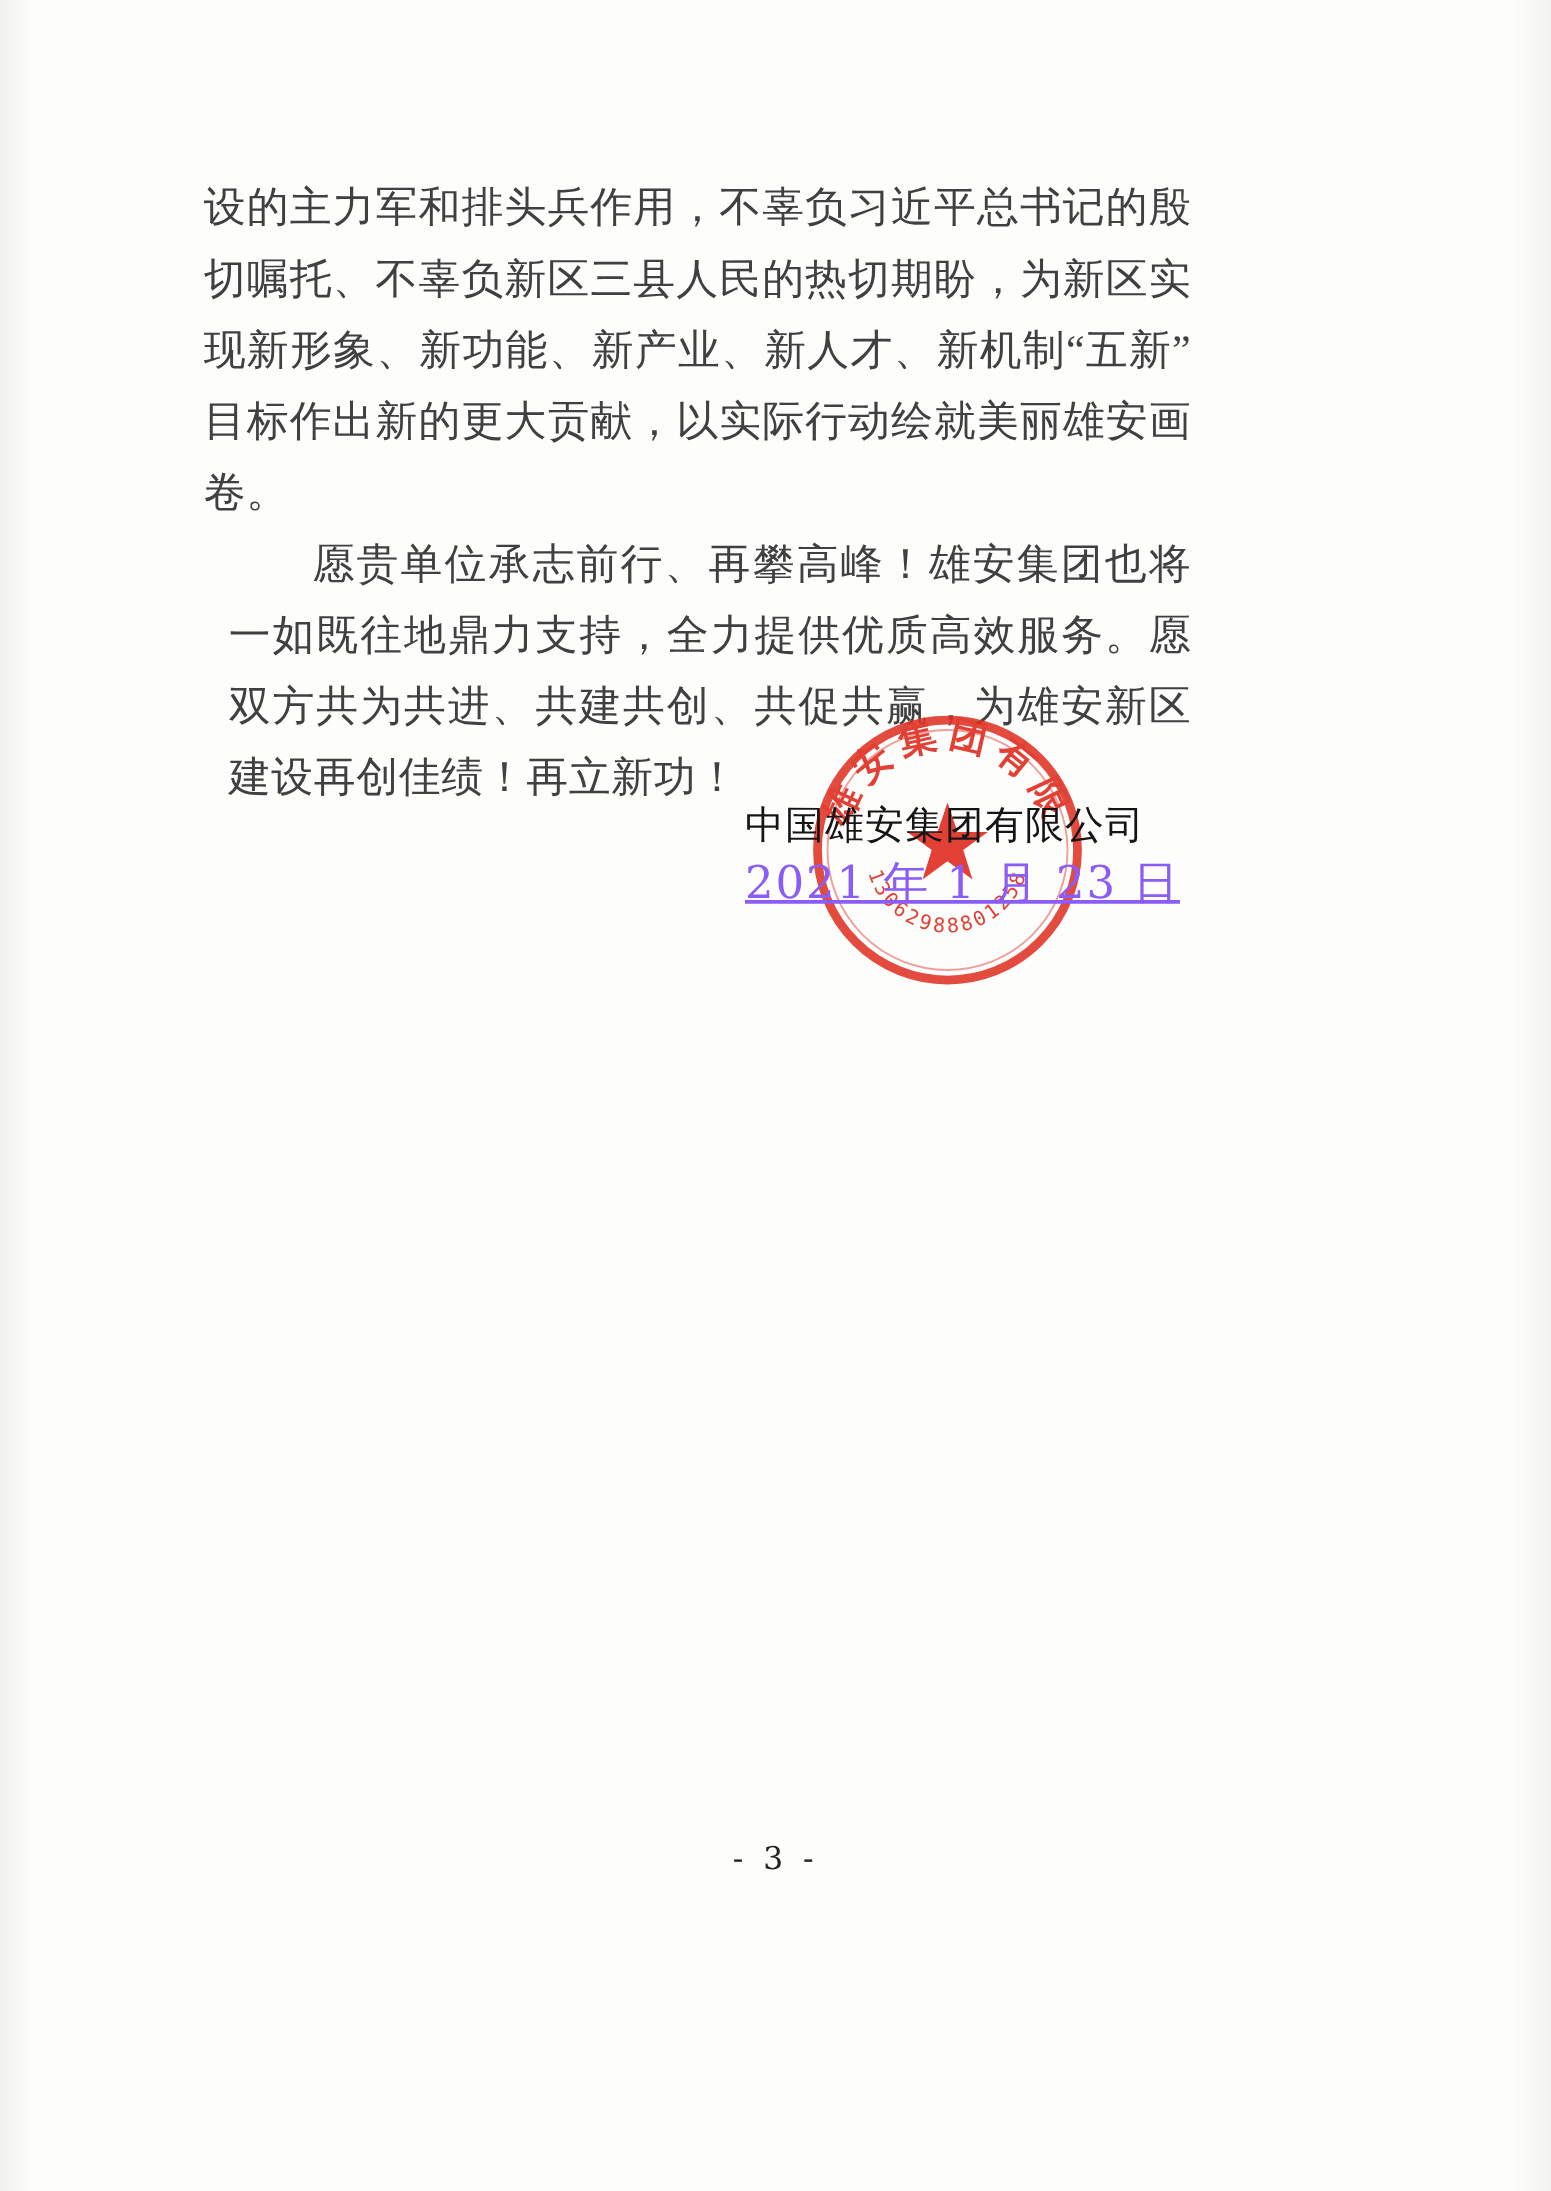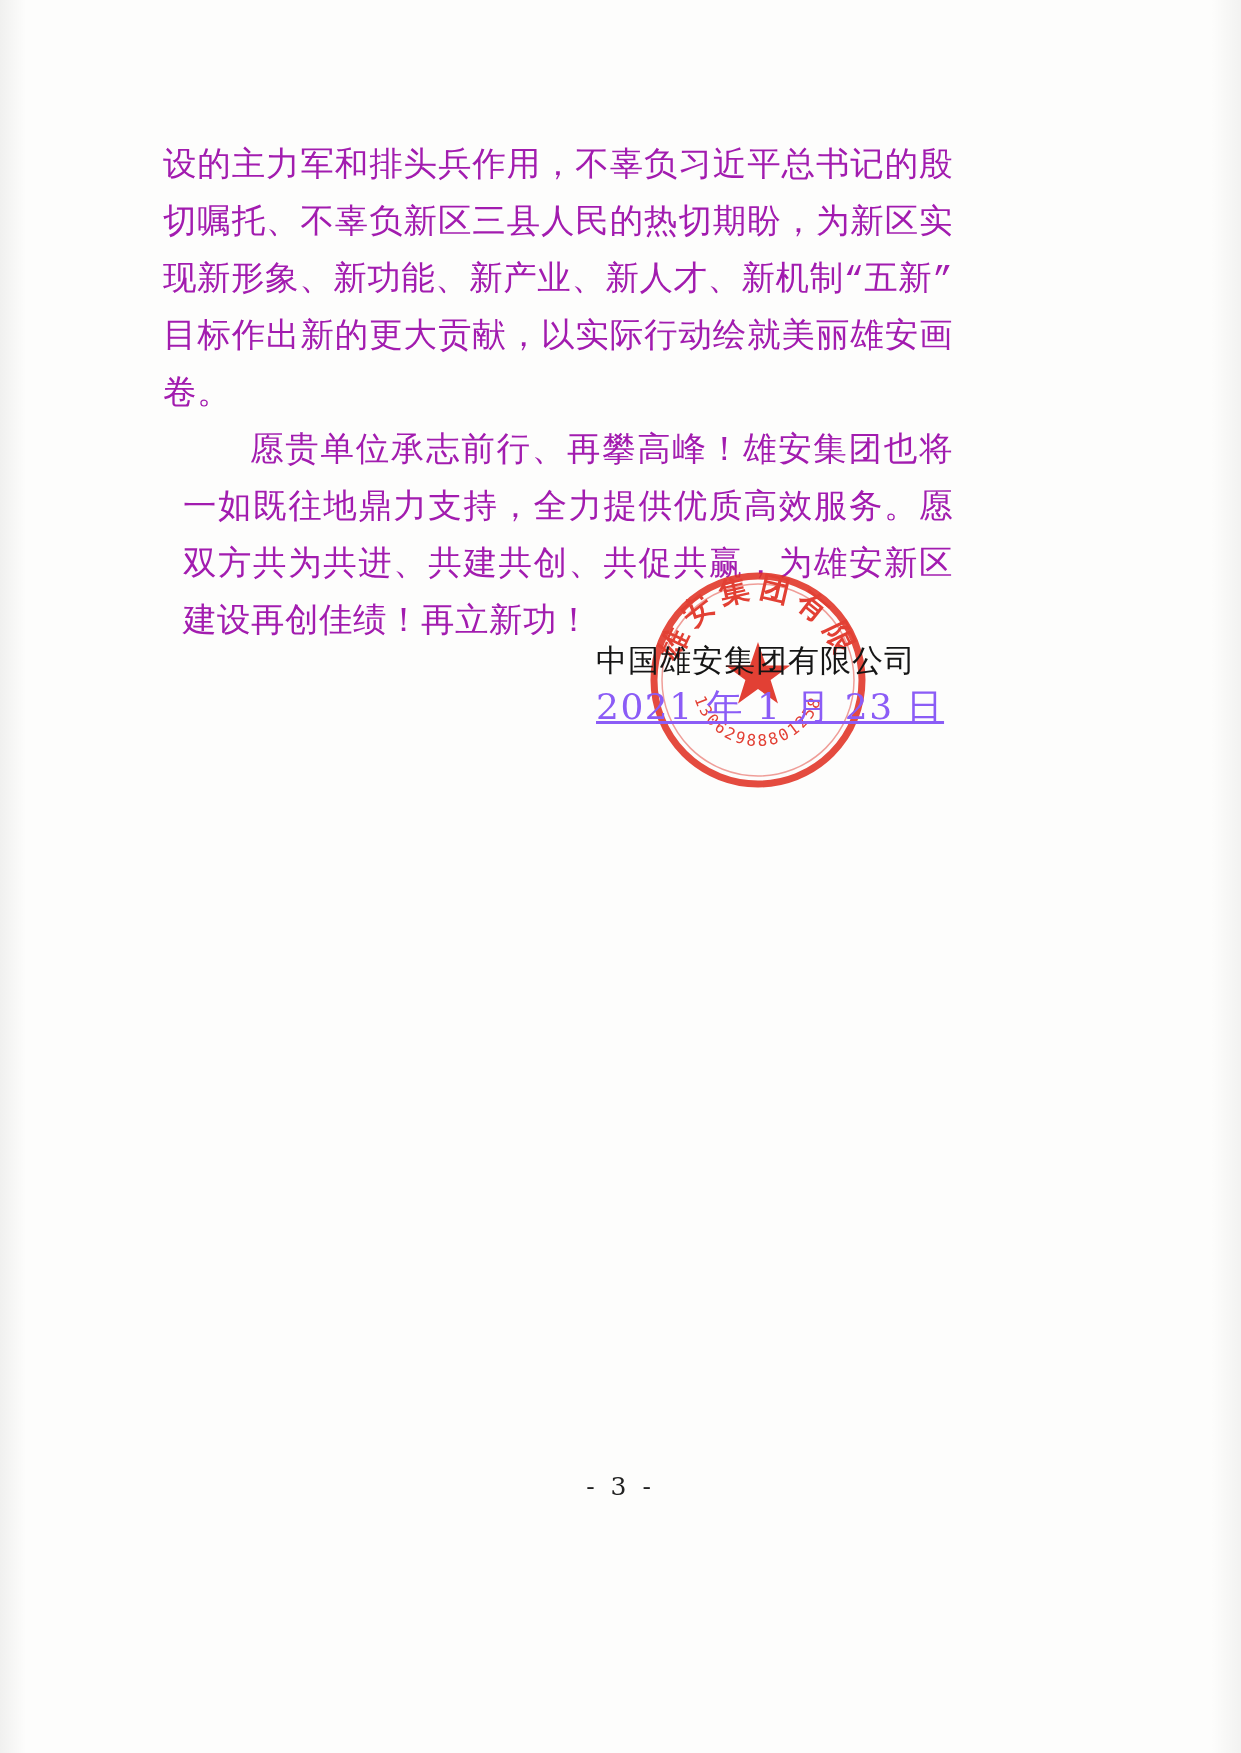--- a/index.html
+++ b/index.html
@@ -47,22 +47,22 @@
     width: 790px;
   }
 
   .para {
     font-size: 33.5px;
     line-height: 57px;
     letter-spacing: 0.5px;
     text-align: justify;
     text-justify: inter-character;
     margin: 0;
-    color: #a21caf;
-    font-family: Liberation Mono, monospace;
+    color: #404040;
+    font-family: Liberation Serif, serif;
   }
   .para + .para {
     margin-top: 0px;
     margin-left: 20px;
   }
   .para.indent {
     text-indent: 67px;
   }
 
   .signature-block {

